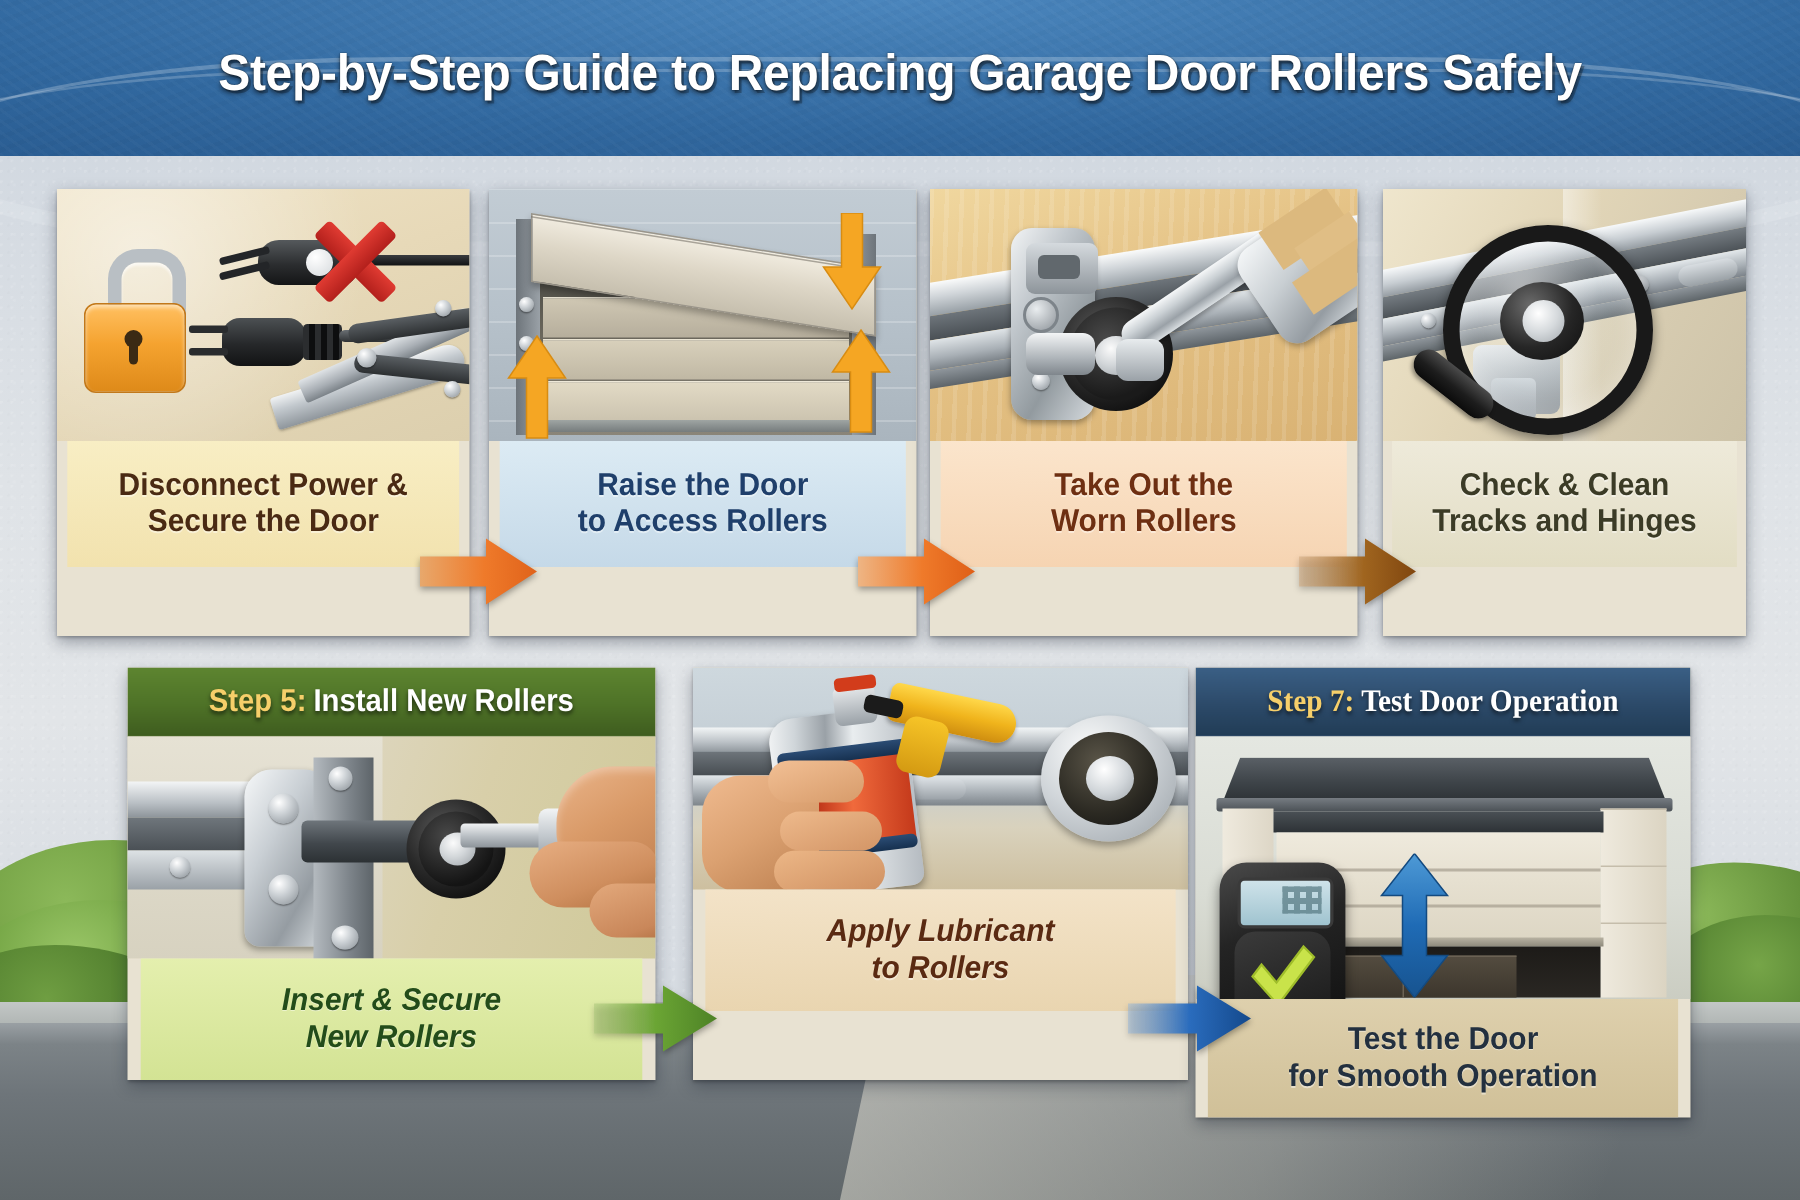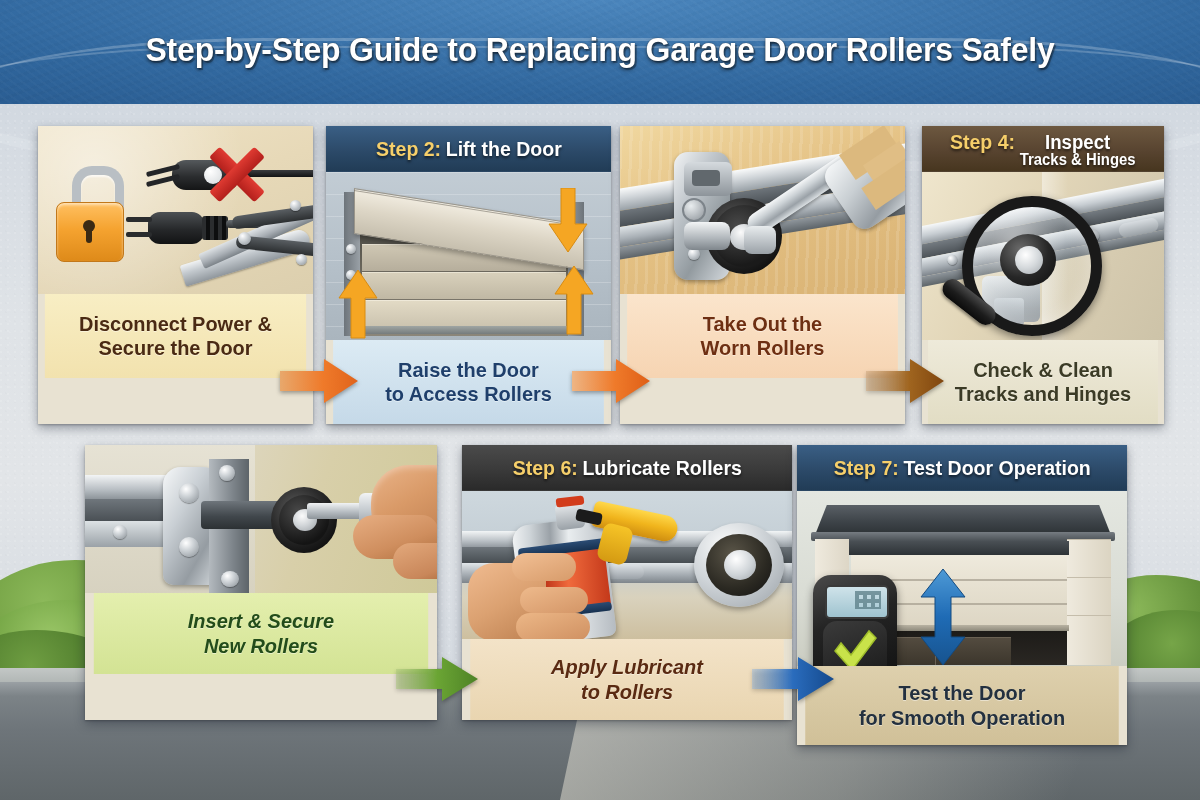--- a/index.html
+++ b/index.html
@@ -216,26 +216,20 @@
         <stop offset="0%" stop-color="#e8a86c"></stop>
             <stop offset="55%" stop-color="#ef7a2a"></stop>
             <stop offset="100%" stop-color="#e0631b"></stop>
       </linearGradient>
         </defs>
       <path d="M0 13 L44 13 L44 1 L78 23 L44 45 L44 33 L0 33 Z" fill="url(#ar1)"></path>
     </svg>
   </div>
 
   <div class="card" style="left:326px;top:126px;width:285px;height:298px;">
-    <div class="card-head" style="background:linear-gradient(180deg,#3a5f85 0%,#2c4a69 55%,#213c56 100%);">
-      <div class="htxt">
-        <span class="hnum">Step 2:</span>
-        <span>Lift the Door</span>
-      </div>
-    </div>
     <div class="card-art" style="height:168px;background:linear-gradient(180deg,#c2ccd4 0%,#b6c1ca 50%,#aab5be 100%);">
 
       <div class="abs" style="inset:0;background:repeating-linear-gradient(180deg,rgba(255,255,255,.22) 0 1px,transparent 1px 22px);"></div>
 
       <div class="abs" style="left:18px;top:14px;width:240px;height:150px;">
         <div class="abs" style="left:0;top:6px;width:16px;height:144px;background:linear-gradient(90deg,#6d747a,#9aa1a7);"></div>
         <div class="abs" style="left:222px;top:16px;width:18px;height:134px;background:linear-gradient(90deg,#9aa1a7,#6d747a);"></div>
 
         <div class="abs" style="left:16px;top:40px;width:208px;height:110px;background:linear-gradient(180deg,#4b4a44 0%,#6b675c 40%,#8a8579 100%);"></div>
 
@@ -339,29 +333,20 @@
         <stop offset="0%" stop-color="#cfa87e" stop-opacity=".55"></stop>
             <stop offset="55%" stop-color="#a0651f"></stop>
             <stop offset="100%" stop-color="#80460f"></stop>
       </linearGradient>
         </defs>
       <path d="M0 13 L44 13 L44 1 L78 23 L44 45 L44 33 L0 33 Z" fill="url(#ar3)"></path>
     </svg>
   </div>
 
   <div class="card" style="left:922px;top:126px;width:242px;height:298px;">
-    <div class="card-head" style="background:linear-gradient(180deg,#6d5840 0%,#584430 55%,#47361f 100%);">
-      <div class="htxt head-stack">
-        <span class="hnum">Step 4:</span>
-        <span class="head-two">
-          <span class="l1">Inspect</span>
-          <span class="l2">Tracks &amp; Hinges</span>
-        </span>
-      </div>
-    </div>
     <div class="card-art" style="height:168px;background:linear-gradient(120deg,#efe6cd 0%,#e2d6b8 40%,#d6cbb0 70%,#cdc3a8 100%);">
       <div class="abs" style="left:120px;top:0;width:26px;height:168px;background:linear-gradient(90deg,rgba(255,255,255,.45),rgba(255,255,255,0));"></div>
 
       <div class="abs" style="left:-14px;top:30px;width:280px;height:62px;transform:rotate(-11deg);">
         <div class="abs" style="left:0;top:0;width:280px;height:18px;background:linear-gradient(180deg,#f7f9fa 0%,#c7cdd2 55%,#959ca2 100%);"></div>
         <div class="abs" style="left:0;top:18px;width:280px;height:14px;background:linear-gradient(180deg,#757c82,#4d5358);"></div>
         <div class="abs" style="left:0;top:32px;width:280px;height:18px;background:linear-gradient(180deg,#e3e8eb 0%,#a7aeb4 60%,#7c838a 100%);"></div>
         <div class="abs" style="left:0;top:50px;width:280px;height:10px;background:linear-gradient(180deg,#8e959b,#5e6569);"></div>
         <div class="bolt abs" style="left:36px;top:34px;width:10px;height:10px;"></div>
         <div class="bolt abs" style="left:178px;top:36px;width:12px;height:12px;"></div>
@@ -384,20 +369,26 @@
              background:linear-gradient(180deg,#4b4b4b 0%,#1d1d1d 55%,#0b0b0b 100%);box-shadow:0 2px 3px rgba(0,0,0,.4);"></div>
       </div>
     </div>
     <div class="card-cap" style="height:84px;background:linear-gradient(180deg,#eeeada 0%,#e2ddc4 100%);color:#3b3b26;">
       <span>Check &amp; Clean</span>
       <span>Tracks and Hinges</span>
     </div>
   </div>
 
   <div class="card" style="left:85px;top:445px;width:352px;height:275px;">
+    <div class="card-head" style="background:linear-gradient(180deg,#5d8530 0%,#4e7227 55%,#3f5d1f 100%);">
+      <div class="htxt">
+        <span class="hnum">Step 5:</span>
+        <span>Install New Rollers</span>
+      </div>
+    </div>
     <div class="card-art" style="height:148px;background:linear-gradient(110deg,#e3ddcb 0%,#ded7c1 35%,#d8cfa9 62%,#cfc999 100%);">
       <div class="abs" style="left:0;top:0;width:170px;height:148px;background:linear-gradient(180deg,#e6e2d4,#d7d2c0);"></div>
 
       <div class="abs" style="left:-10px;top:30px;width:140px;height:74px;">
         <div class="abs" style="left:0;top:0;width:140px;height:24px;background:linear-gradient(180deg,#f3f5f6,#b9bfc4 60%,#8d949a);"></div>
         <div class="abs" style="left:0;top:24px;width:140px;height:22px;background:linear-gradient(180deg,#6f767c,#4a5055);"></div>
         <div class="abs" style="left:0;top:46px;width:140px;height:26px;background:linear-gradient(180deg,#dde2e5,#9aa1a7);"></div>
         <div class="bolt abs" style="left:38px;top:50px;width:14px;height:14px;"></div>
       </div>
 
@@ -449,26 +440,20 @@
         <stop offset="0%" stop-color="#a9c77a" stop-opacity=".5"></stop>
             <stop offset="50%" stop-color="#6ba534"></stop>
             <stop offset="100%" stop-color="#4d8226"></stop>
       </linearGradient>
         </defs>
       <path d="M0 14 L46 14 L46 2 L82 24 L46 46 L46 34 L0 34 Z" fill="url(#ar5)"></path>
     </svg>
   </div>
 
   <div class="card" style="left:462px;top:445px;width:330px;height:275px;">
-    <div class="card-head" style="background:linear-gradient(180deg,#4b4b4b 0%,#3a3a3a 55%,#2a2a2a 100%);">
-      <div class="htxt">
-        <span class="hnum">Step 6:</span>
-        <span>Lubricate Rollers</span>
-      </div>
-    </div>
     <div class="card-art" style="height:148px;background:linear-gradient(180deg,#ced8de 0%,#c2ccd3 45%,#d9d2bd 72%,#cdbf9f 100%);">
 
       <div class="abs" style="left:-10px;top:40px;width:350px;height:62px;">
         <div class="abs" style="left:0;top:0;width:350px;height:16px;background:linear-gradient(180deg,#f2f5f6,#bcc2c7 60%,#939aa0);"></div>
         <div class="abs" style="left:0;top:16px;width:350px;height:16px;background:linear-gradient(180deg,#6e757b,#474d52);"></div>
         <div class="abs" style="left:0;top:32px;width:350px;height:20px;background:linear-gradient(180deg,#e1e6e9,#a4abb1 60%,#7e858b);"></div>
         <div class="bolt abs" style="left:120px;top:34px;width:12px;height:12px;"></div>
         <div class="abs" style="left:146px;top:34px;width:46px;height:14px;border-radius:7px;background:linear-gradient(180deg,#dadfe3,#9ba2a8);"></div>
         <div class="bolt abs" style="left:300px;top:34px;width:12px;height:12px;"></div>
       </div>
@@ -522,21 +507,21 @@
         <stop offset="0%" stop-color="#8fb4dd" stop-opacity=".45"></stop>
             <stop offset="50%" stop-color="#2a6cbd"></stop>
             <stop offset="100%" stop-color="#14498c"></stop>
       </linearGradient>
         </defs>
       <path d="M0 14 L46 14 L46 2 L82 24 L46 46 L46 34 L0 34 Z" fill="url(#ar6)"></path>
     </svg>
   </div>
 
   <div class="card" style="left:797px;top:445px;width:330px;height:300px;">
-    <div class="card-head" style="background:linear-gradient(180deg,#3a5f85 0%,#2c4a69 55%,#213c56 100%);">
+    <div class="card-head" style="background:linear-gradient(180deg,#3a5f85 0%,#2c4a69 55%,#213c56 100%);font-family:Liberation Serif, serif;">
       <div class="htxt">
         <span class="hnum">Step 7:</span>
         <span>Test Door Operation</span>
       </div>
     </div>
     <div class="card-art" style="height:175px;background:linear-gradient(180deg,#dde2e0 0%,#d4d9d5 40%,#cfd0c8 75%,#c9c6b8 100%);">
 
       <div class="abs" style="left:0;top:0;width:330px;height:175px;background:linear-gradient(180deg,#e4e7e1 0%,#d9dcd4 60%,#cbcdc2 100%);"></div>
 
       <div class="abs" style="left:18px;top:14px;width:296px;height:160px;">

